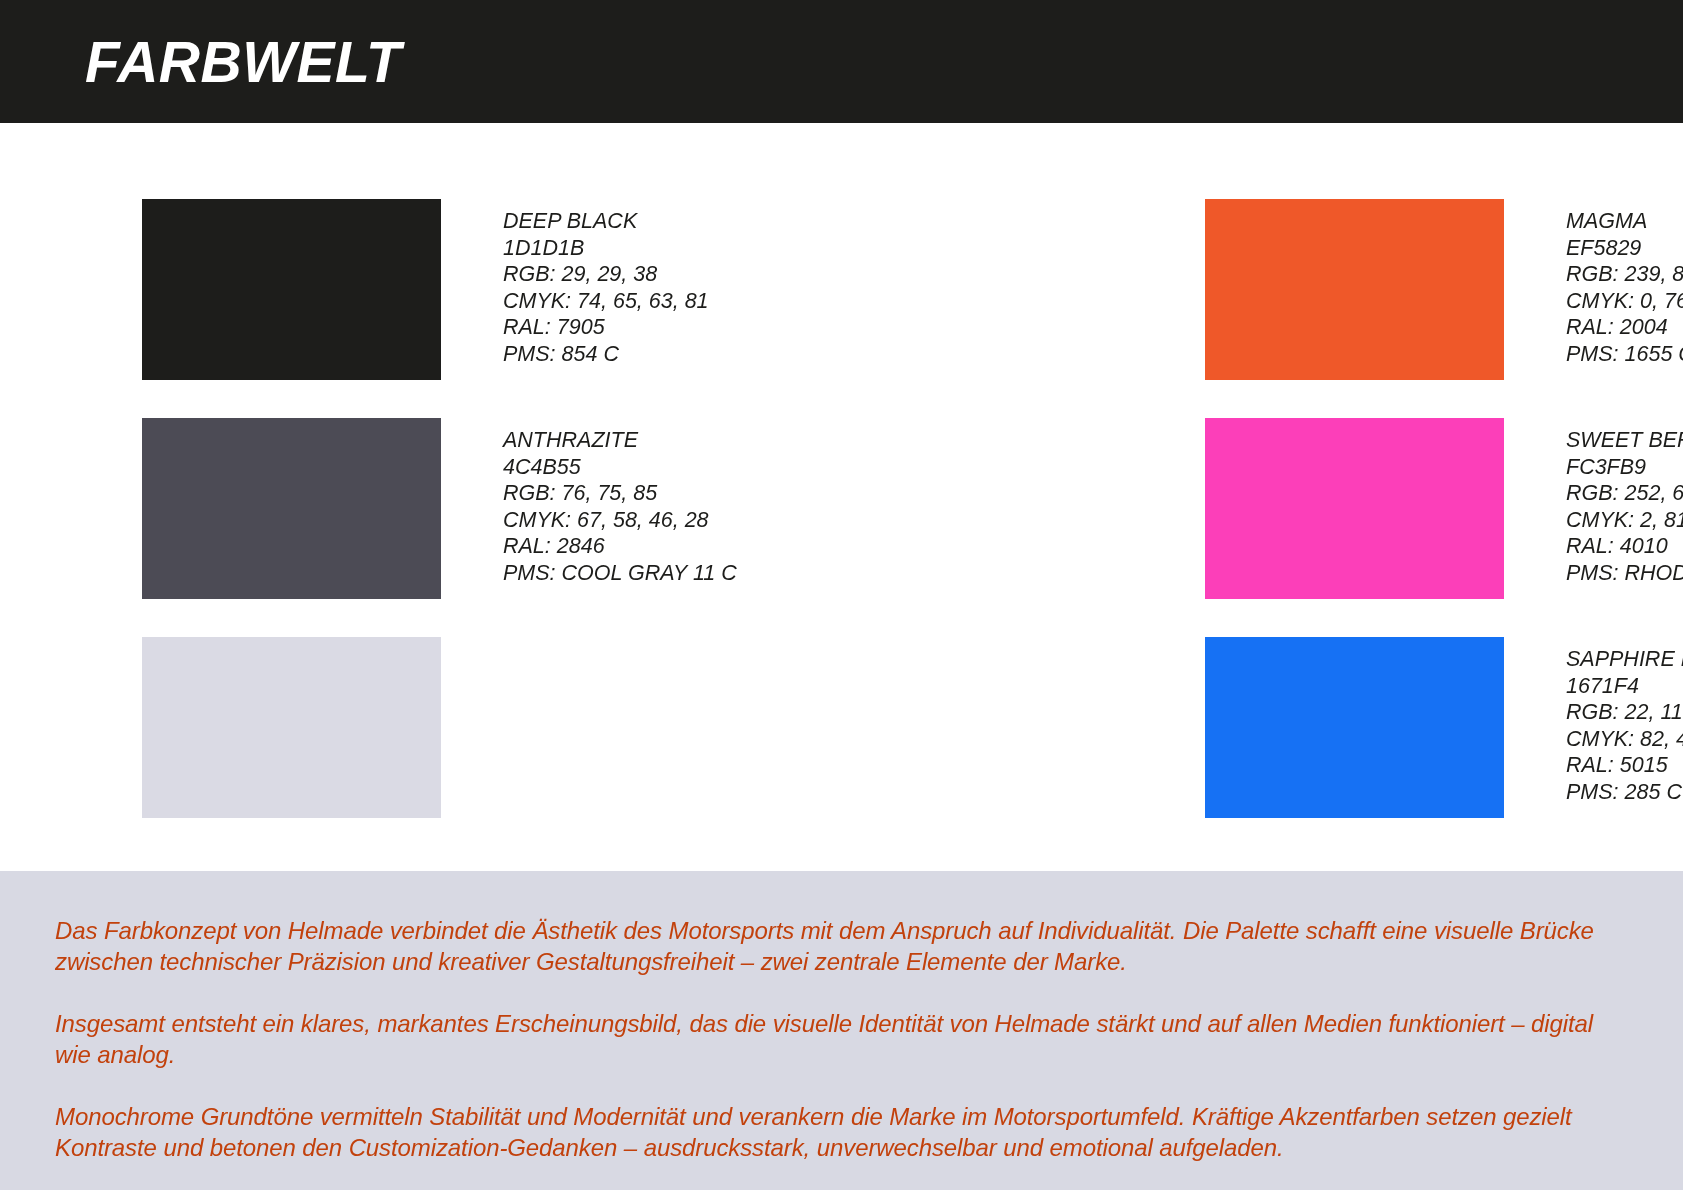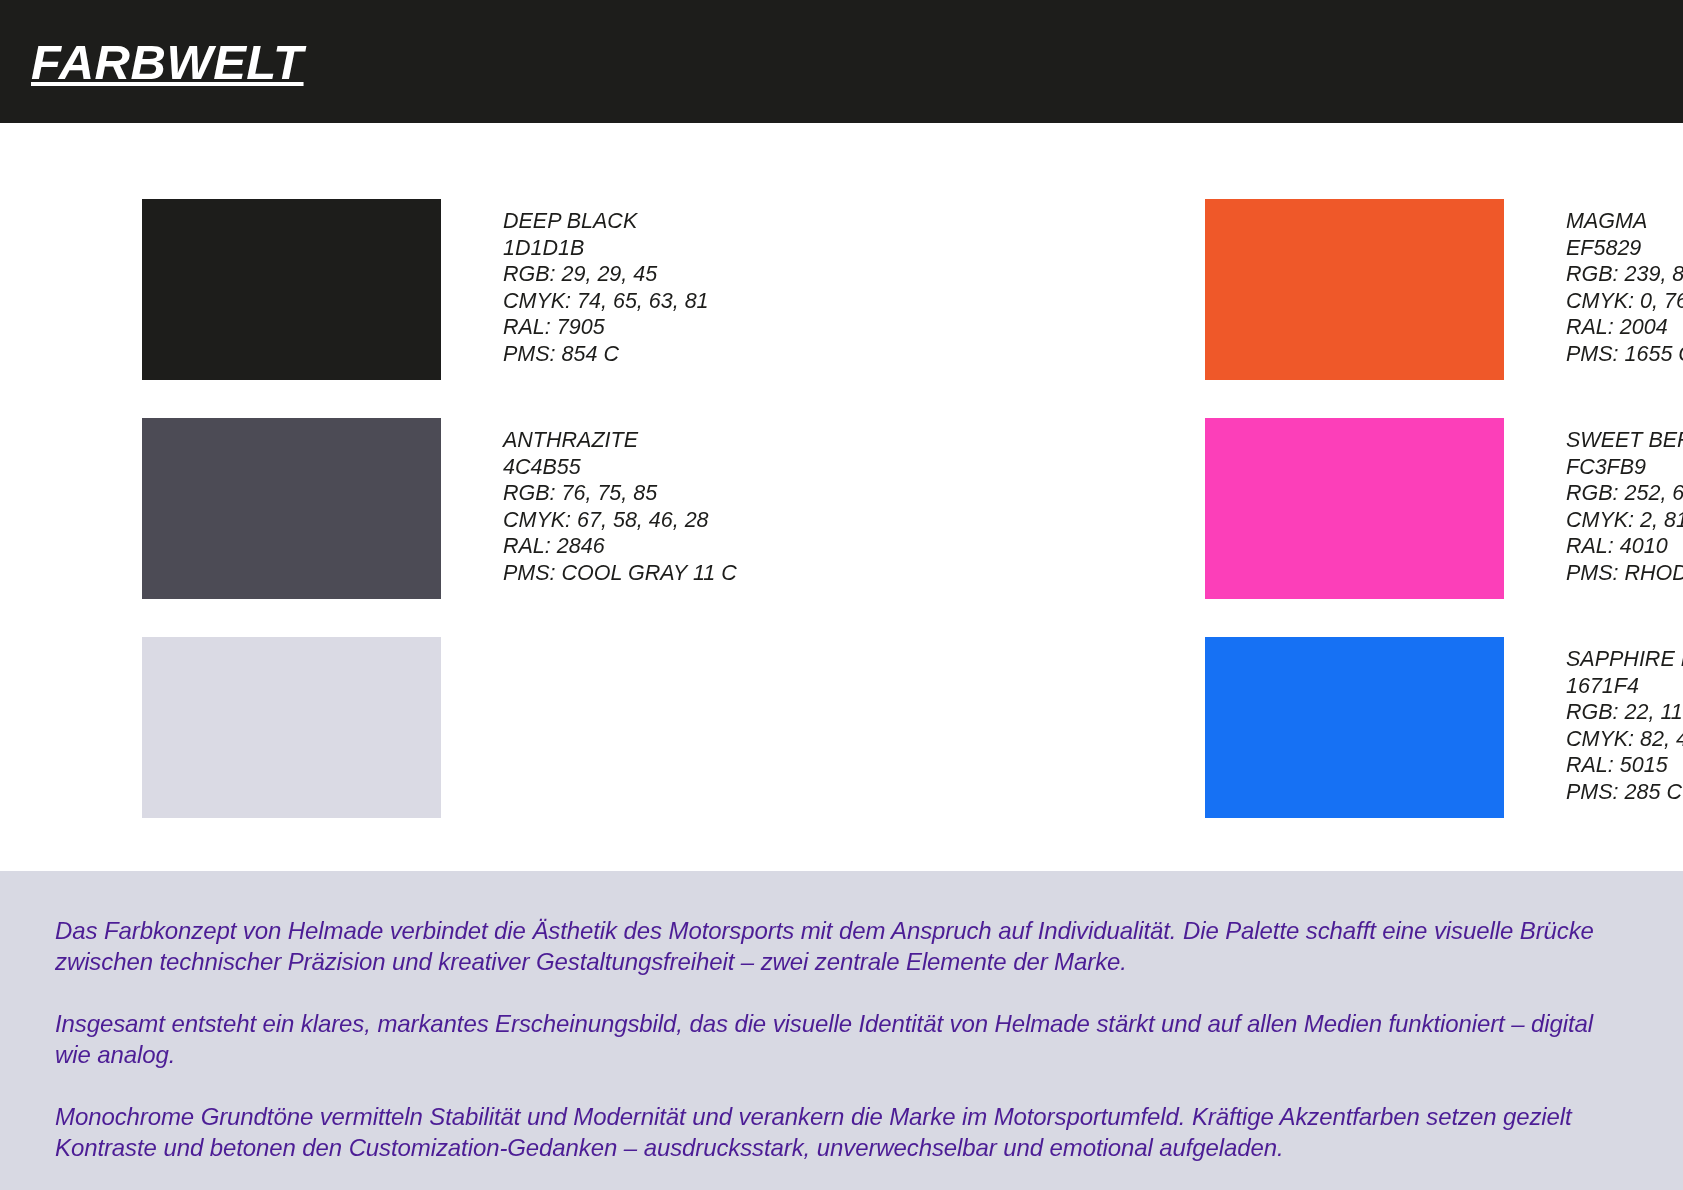--- a/index.html
+++ b/index.html
@@ -27,27 +27,26 @@
   .header {
     height: 123px;
     background: #1d1d1b;
     flex: 0 0 auto;
     display: flex;
     align-items: center;
   }
   .header-title {
     color: #ffffff;
     font-family: "Liberation Sans", sans-serif;
-    font-size: 49px;
+    font-size: 57px;
     font-weight: bold;
     font-style: italic;
     letter-spacing: 0.5px;
-    margin-left: 31px;
+    margin-left: 85px;
     white-space: nowrap;
-    text-decoration: underline;
   }
 
   
   .swatch-area {
     flex: 0 0 auto;
     height: 748px;
     background: #ffffff;
     position: relative;
     padding-top: 76px;
     box-sizing: border-box;
@@ -86,21 +85,21 @@
     flex: 1 1 auto;
     background: #d8d9e3;
     box-sizing: border-box;
     padding: 44px 60px 0 55px;
   }
   .desc-para {
     font-family: "Liberation Sans Narrow", "Liberation Sans", sans-serif;
     font-style: italic;
     font-size: 24px;
     line-height: 31px;
-    color: #4c1d95;
+    color: #c2410c;
     max-width: 1540px;
     margin: 0 0 31px 0;
     letter-spacing: -0.1px;
   }
 </style>
 </head>
 <body>
 
 <div class="page">
 
@@ -109,21 +108,21 @@
   </div>
 
   <div class="swatch-area">
     <div class="swatch-grid">
 
       <div class="swatch-card">
         <div class="swatch-chip" style="background-color: rgb(29, 29, 27);"></div>
         <div class="swatch-info">
           <div>DEEP BLACK</div>
           <div>1D1D1B</div>
-          <div>RGB: 29, 29, 45</div>
+          <div>RGB: 29, 29, 38</div>
           <div>CMYK: 74, 65, 63, 81</div>
           <div>RAL: 7905</div>
           <div>PMS: 854 C</div>
         </div>
       </div>
 
       <div class="swatch-card">
         <div class="swatch-chip" style="background-color: rgb(239, 88, 41);"></div>
         <div class="swatch-info">
           <div>MAGMA</div>

